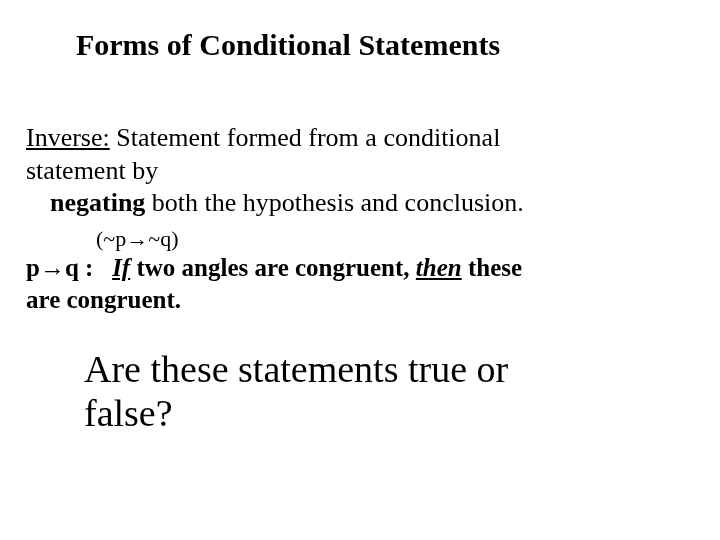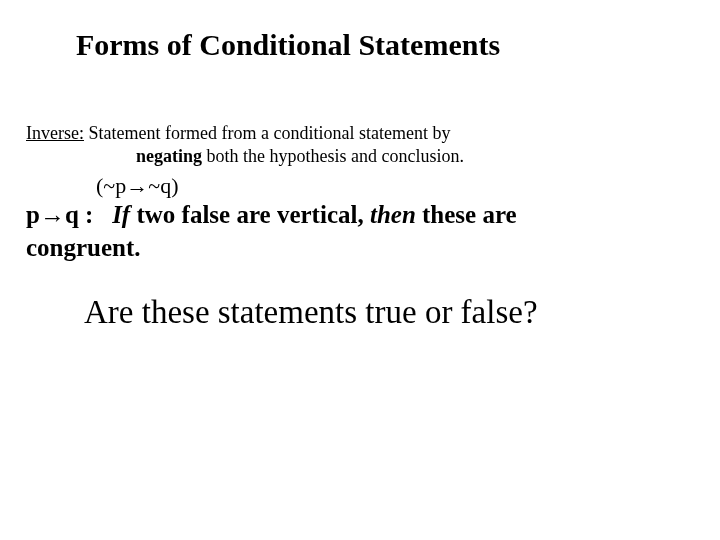--- a/index.html
+++ b/index.html
@@ -19,48 +19,48 @@
     padding: 22px 26px 20px 26px;
   }
   .title {
     text-align: center;
     font-weight: bold;
     font-size: 30px;
     margin-top: 6px;
     margin-bottom: 60px;
   }
   .para {
-    font-size: 18px;
+    font-size: 26px;
     line-height: 1.25;
     margin-bottom: 6px;
   }
-  .indent1 { padding-left: 24px; display: block; text-align: center; }
+  .indent1 { padding-left: 24px; display: block; }
   .notation {
     font-size: 22px;
     padding-left: 70px;
     margin-top: 2px;
   }
   .ex {
     font-size: 25px;
     line-height: 1.3;
     margin-bottom: 30px;
   }
   .ex2 {
     font-size: 25px;
     line-height: 1.3;
     margin-bottom: 24px;
   }
   .cont { padding-left: 24px; display: block; }
   .question {
-    font-size: 33px;
+    font-size: 38px;
     padding-left: 58px;
     margin-top: 6px;
   }
   .b { font-weight: bold; }
-  .i { font-style: italic; }
+  .i { font-style: italic; text-decoration: underline; }
   .u { text-decoration: underline; }
 </style>
 </head>
 <body>
 
 <div class="slide">
 
   <div class="title">Forms of Conditional Statements</div>
 
   <div class="para">
@@ -68,19 +68,19 @@
     <span class="indent1">
       <span class="b">negating</span><span> both the hypothesis and conclusion.</span>
     </span>
   </div>
 
   <div class="notation">(~p→~q)</div>
 
   <div class="ex">
     <span class="b">p→q :</span>
     &nbsp;
-    <span class="b i">If</span><span class="b"> two false are vertical, </span><span class="b i">then</span><span class="b"> these are congruent.</span>
+    <span class="b i">If</span><span class="b"> two angles are congruent, </span><span class="b i">then</span><span class="b"> these are congruent.</span>
   </div>
 
 
   <div class="question">Are these statements true or false?</div>
 
 </div>
 
 </body></html>

